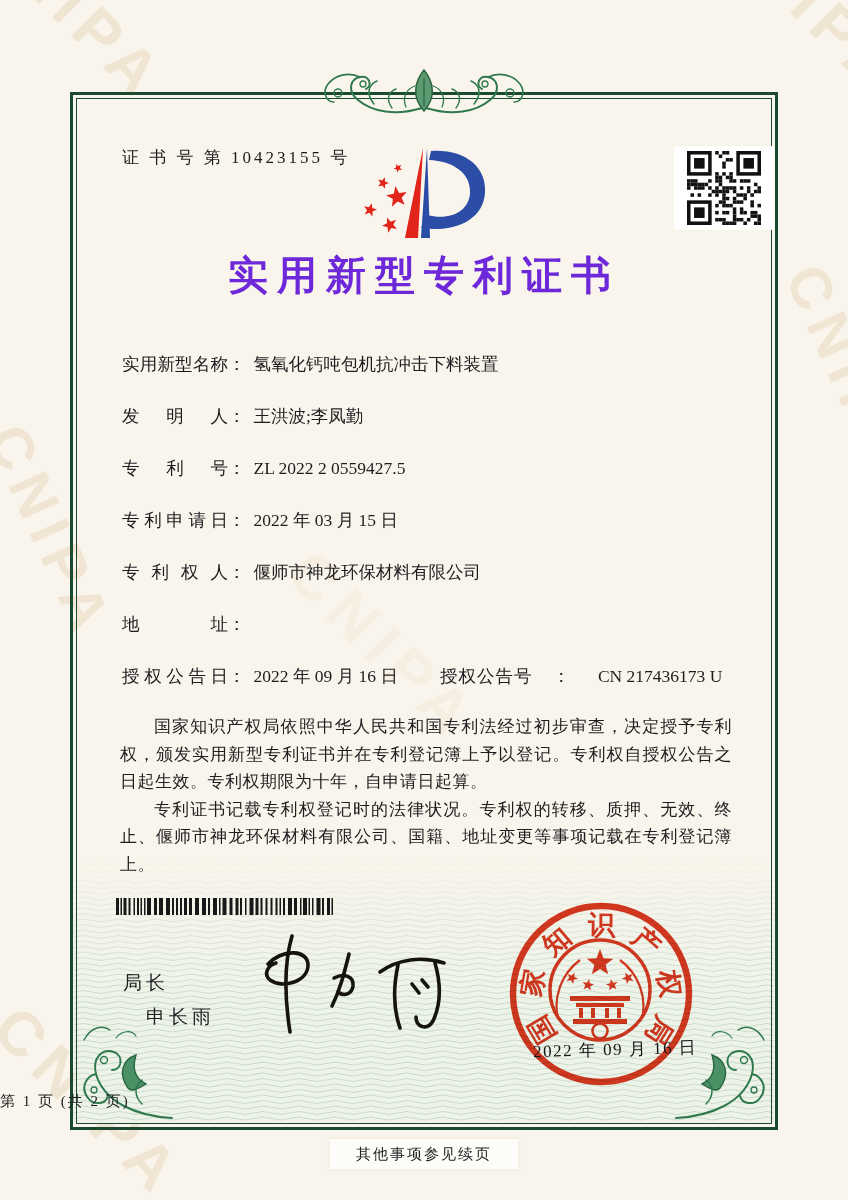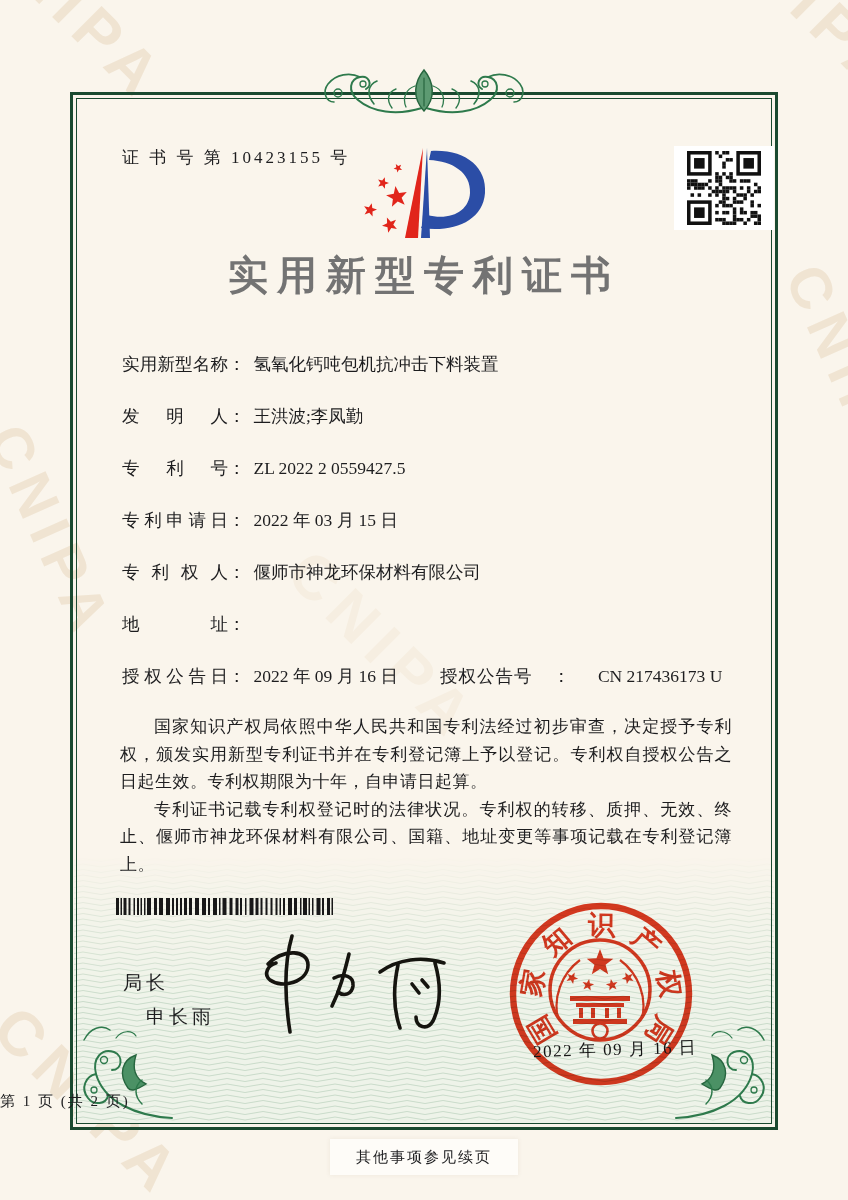--- a/index.html
+++ b/index.html
@@ -17,21 +17,21 @@
     border:3px solid #1a4a30;z-index:2;}
   .frame-inner{position:absolute;inset:3px;border:1px solid #1a4a30;}
   .garland{position:absolute;left:314px;top:58px;z-index:2;}
   .corner{position:absolute;z-index:2;}
   .cert-no{position:absolute;left:122px;top:146px;z-index:3;
     font-size:17px;letter-spacing:3px;}
   .logo{position:absolute;left:355px;top:143px;z-index:3;}
   .qr-box{position:absolute;left:674px;top:146px;width:100px;height:84px;
     background:#ffffff;z-index:3;display:flex;align-items:center;justify-content:center;}
   .title{position:absolute;left:0;top:248px;width:848px;margin:0;z-index:3;
-    text-align:center;font-size:40px;font-weight:bold;letter-spacing:9px;color:#737373;}
+    text-align:center;font-size:40px;font-weight:bold;letter-spacing:9px;color:#6d28d9;}
   .fields{position:absolute;left:122px;top:350px;width:624px;z-index:3;font-size:17.5px;}
   .row{display:flex;line-height:29px;margin-bottom:23px;white-space:nowrap;}
   .lbl{display:inline-block;width:106px;text-align:justify;text-align-last:justify;font-family:Liberation Serif, serif;}
   .colon{margin-right:8px;}
   .grant-group{margin-left:42px;display:flex;gap:20px;}
   .grant-group .lbl{width:auto;letter-spacing:1px;margin-right:0;}
   .paras{position:absolute;left:120px;top:700px;width:612px;z-index:3;
     font-size:17px;line-height:27.5px;letter-spacing:0.5px;text-align:justify;margin-top:13px;}
   .paras p{margin:0;text-indent:2em;}
   .wave-band{position:absolute;left:74px;top:856px;z-index:1;
@@ -42,21 +42,21 @@
     font-family:"Liberation Sans","DejaVu Sans",sans-serif;letter-spacing:4px;}
   .signer-name{position:absolute;left:123px;top:1004px;z-index:3;font-size:19px;
     font-family:"Liberation Sans","DejaVu Sans",sans-serif;letter-spacing:4px;margin-left:23px;}
   .signature{position:absolute;left:252px;top:928px;z-index:3;}
   .seal{position:absolute;left:509px;top:902px;width:184px;height:184px;z-index:4;
     mix-blend-mode:multiply;opacity:.95;}
   .seal-date{position:absolute;left:533px;top:1038px;z-index:5;font-size:17px;
     letter-spacing:1.5px;color:#151515;transform:rotate(-1.5deg);white-space:nowrap;}
   .page-info{position:absolute;left:0;top:1092px;width:848px;
     z-index:3;font-size:15px;letter-spacing:2px;}
-  .note-box{position:absolute;left:330px;top:1139px;width:188px;height:36px;z-index:3;
+  .note-box{position:absolute;left:330px;top:1139px;width:188px;height:30px;z-index:3;
     background:#fefcf8;box-shadow:0 0 5px rgba(90,70,40,.08);
     display:flex;align-items:center;justify-content:center;
     font-size:15px;letter-spacing:2px;}
 </style>
 </head>
 <body>
 
 <span class="watermark" style="left:-48px;top:-30px;transform:rotate(45deg);">CNIPA</span>
 <span class="watermark" style="left:690px;top:-34px;transform:rotate(45deg);">CNIPA</span>
 <span class="watermark" style="left:736px;top:338px;transform:rotate(66deg);font-size:58px;">CNIPA</span>

